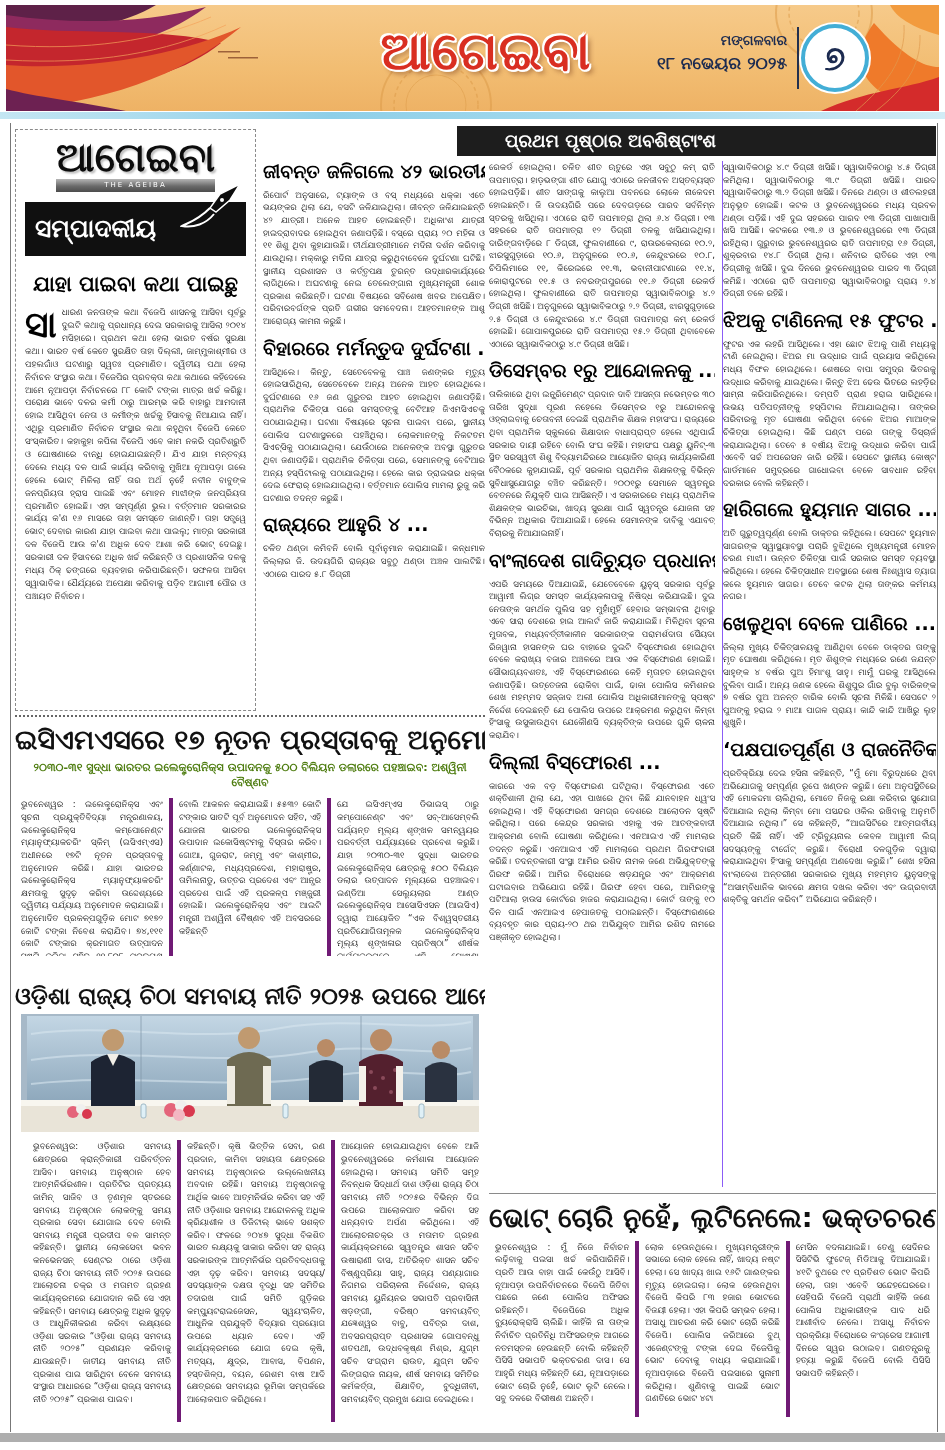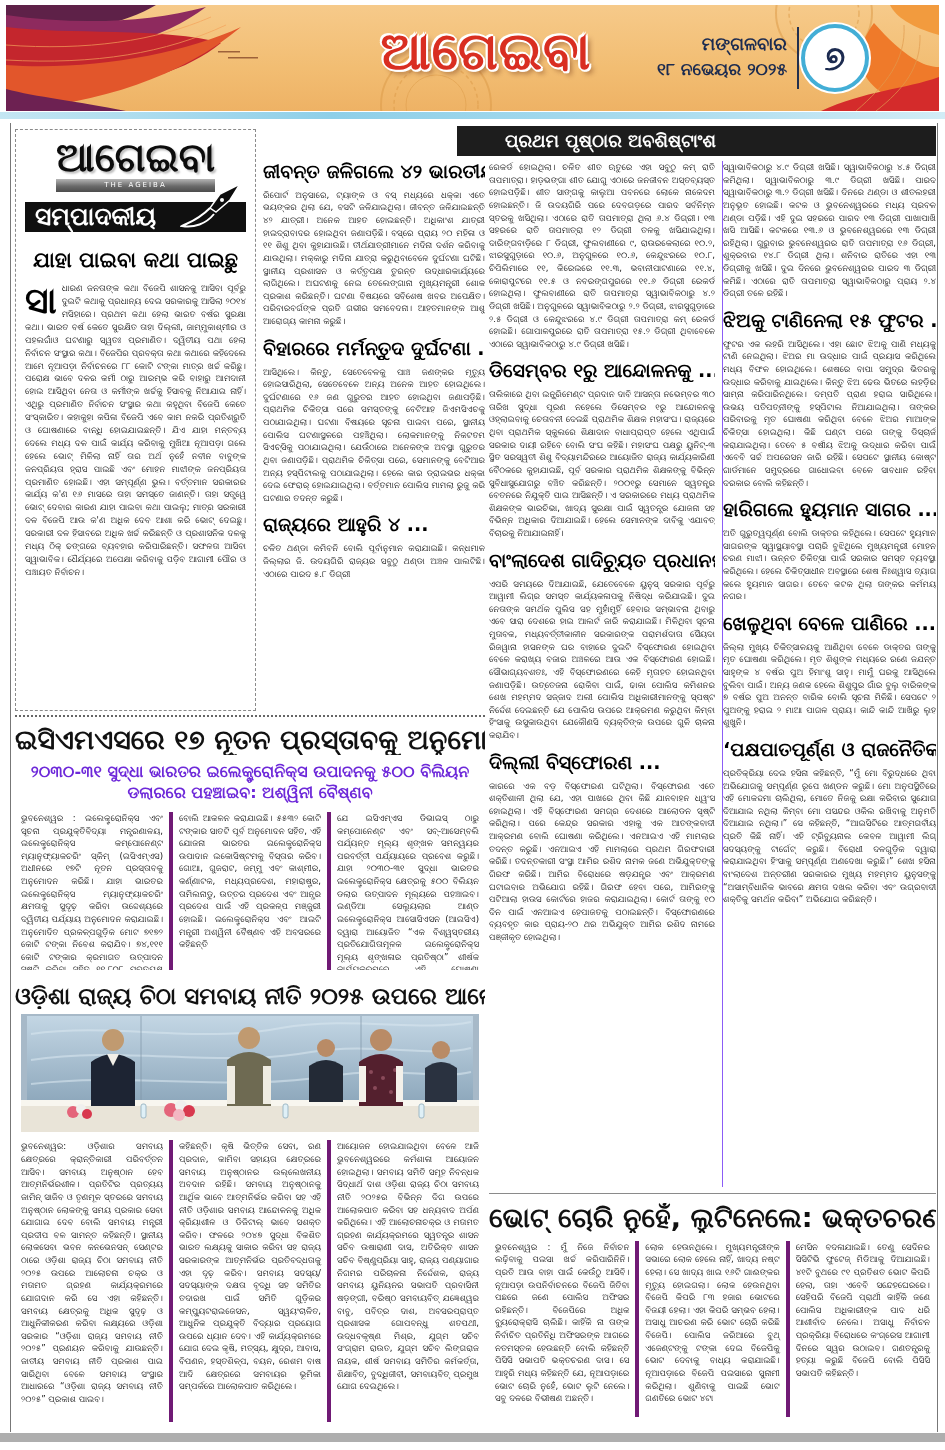--- a/index.html
+++ b/index.html
@@ -7,42 +7,42 @@
         font-family:"DejaVu Sans",sans-serif;color:#111;border-radius:6px;}
   
   .banner{position:absolute;left:6px;top:5px;width:933px;height:106px;overflow:hidden;
           background:linear-gradient(180deg,#f6ca8a 0%,#f2bd72 60%,#eeb265 100%);}
   .banner svg{position:absolute;left:0;top:0;}
   .masthead{position:absolute;left:300px;top:16px;width:360px;text-align:center;
             font-size:52px;font-weight:bold;color:#d92e21;letter-spacing:1px;
             text-shadow:-2px 0 0 #fff,2px 0 0 #fff,0 -2px 0 #fff,0 2px 0 #fff,
                         -2px -2px 0 #fff,2px 2px 0 #fff,4px 4px 5px rgba(90,30,10,.45);}
   .banner-date{position:absolute;right:152px;top:25px;text-align:right;color:#1c2b50;font-weight:bold;}
-  .banner-date .day{display:block;font-size:18px;line-height:1.5;}
+  .banner-date .day{display:block;font-size:14px;line-height:1.5;}
   .banner-date .date{display:block;font-size:17px;line-height:1.5;}
   .banner-divider{position:absolute;right:140px;top:22px;width:2px;height:62px;background:#23304e;}
   .page-circle{position:absolute;right:70px;top:19px;width:60px;height:60px;border-radius:50%;
                background:#ffffff;border:4px solid #43aed6;box-shadow:0 0 0 2px #fff;
                display:flex;align-items:center;justify-content:center;
                font-size:34px;font-weight:bold;color:#1c2b50;}
   .blue-strip{position:absolute;left:0;top:112px;width:945px;height:7px;
               background:linear-gradient(90deg,#c4e6f3,#8ecfe8 35%,#aadcee 70%,#d2ecf6);}
   
   .content{position:absolute;left:10px;top:123px;width:926px;height:1309px;
            border-left:1px solid #777;border-right:1px solid #777;background:#fff;}
   .bottom-strip{position:absolute;left:0;top:1433px;width:945px;height:9px;background:#aeaeae;}
   
   .editorial{position:absolute;left:4px;top:6px;width:241px;height:582px;
              border:1px dashed #8a8a8a;box-sizing:border-box;padding:6px 9px;overflow:hidden;}
   .ed-logo{text-align:center;font-size:40px;font-weight:bold;color:#0c0c0c;line-height:1.05;
            text-shadow:2px 2px 2px rgba(0,0,0,.25);}
   .ed-logo-bar{width:72%;margin:1px auto 10px;height:13px;color:#fff;font-size:7px;letter-spacing:2px;
                text-align:center;line-height:13px;
                background:linear-gradient(180deg,#b5b5b5,#6a6a6a 55%,#4c4c4c);}
-  .ed-band{position:relative;height:30px;background:#101010;color:#fff;display:flex;align-items:center;
+  .ed-band{position:relative;height:54px;background:#101010;color:#fff;display:flex;align-items:center;
            padding-left:10px;font-size:25px;font-weight:bold;margin-bottom:10px;overflow:visible;}
   .ed-band .pen{position:absolute;right:2px;top:-20px;}
   .ed-headline{font-size:21px;font-weight:bold;text-align:center;color:#000;margin:16px 0 9px;line-height:1.2;}
   .ed-body{font-size:8.6px;line-height:1.5;text-align:justify;color:#151515;height:360px;overflow:hidden;}
   .dropcap{float:left;font-size:36px;line-height:.9;font-weight:bold;margin:3px 5px 0 0;color:#000;}
   
   .remainder-bar{position:absolute;left:446px;top:3px;width:479px;height:30px;background:#1d1d1d;
                  color:#fff;font-size:18px;font-weight:bold;line-height:30px;padding-left:48px;
                  box-sizing:border-box;overflow:hidden;white-space:nowrap;}
   .ncol{position:absolute;top:38px;overflow:hidden;}
@@ -50,31 +50,31 @@
   .colB{left:478px;top:38px;width:226px;height:1026px;border-left:none;}
   .colC{left:711px;width:214px;height:1026px;border-left:1px solid #8b5cf6;box-sizing:border-box;}
   .ncol h3{font-size:19px;font-weight:bold;color:#000;margin:10px 0 6px;line-height:1.15;
            white-space:nowrap;overflow:hidden;}
   .ncol p{font-size:8.6px;line-height:1.47;text-align:justify;margin:0 0 4px;color:#151515;}
   
   .ecms{position:absolute;left:4px;top:592px;width:470px;height:264px;border-top:2px dotted #666;
         box-sizing:border-box;padding-top:8px;overflow:hidden;}
   .ecms-h{font-size:27px;font-weight:bold;text-align:center;margin:0;line-height:1.1;
           white-space:nowrap;overflow:hidden;}
-  .ecms-sub{font-size:16px;font-weight:bold;text-align:center;line-height:1.35;margin-top:6px;color:#6d28d9;}
+  .ecms-sub{font-size:11px;font-weight:bold;text-align:center;line-height:1.35;margin-top:6px;color:#4d7c0f;}
   .cols3{display:flex;margin-top:8px;overflow:hidden;}
   .cols3>div{flex:1;padding:0 6px;}
   .cols3>div+div{border-left:4px solid #701a75;}
   .cols3 p{font-size:8.6px;line-height:1.47;text-align:justify;margin:0;color:#151515;}
   .ecms .cols3{height:158px;}
   
   .seminar{position:absolute;left:4px;top:860px;width:470px;height:446px;overflow:hidden;}
   .sem-h{font-size:23px;font-weight:bold;margin:0 0 5px;line-height:1.15;white-space:nowrap;overflow:hidden;}
   .sem-photo{width:458px;height:118px;margin:2px auto 7px;overflow:hidden;background:#9fb4c6;}
-  .seminar .cols3{height:282px;}
+  .seminar .cols3{height:282px;margin-left:12px;}
   
   .vote{position:absolute;left:478px;top:1070px;width:447px;height:236px;border-top:1px solid #8a8a8a;
         box-sizing:border-box;padding-top:5px;overflow:hidden;}
   .vote-h{font-size:27px;font-weight:bold;text-align:center;margin:4px 0 8px;line-height:1.1;
           white-space:nowrap;overflow:hidden;}
   .vote .cols3{height:176px;}
 </style>
 </head>
 <body>
 

